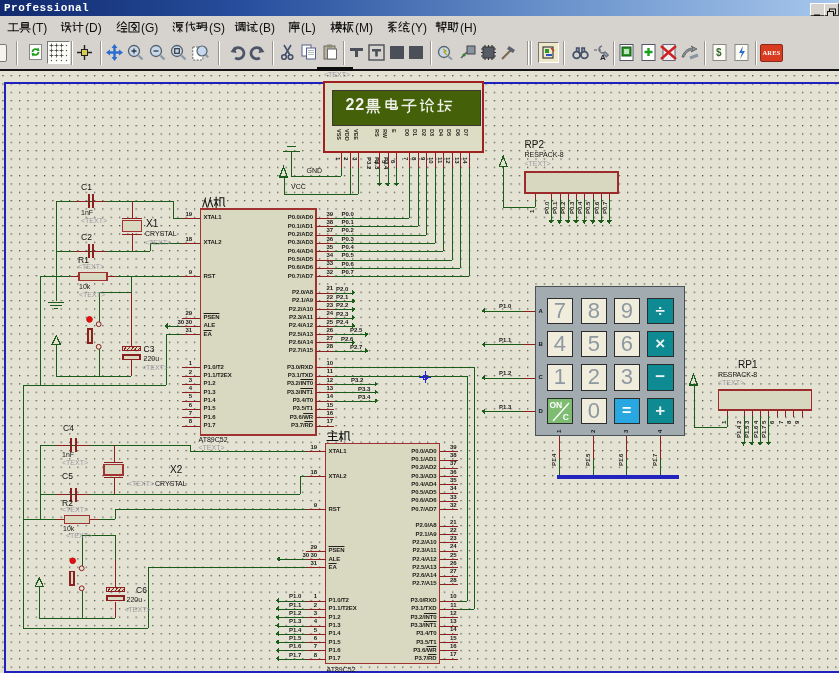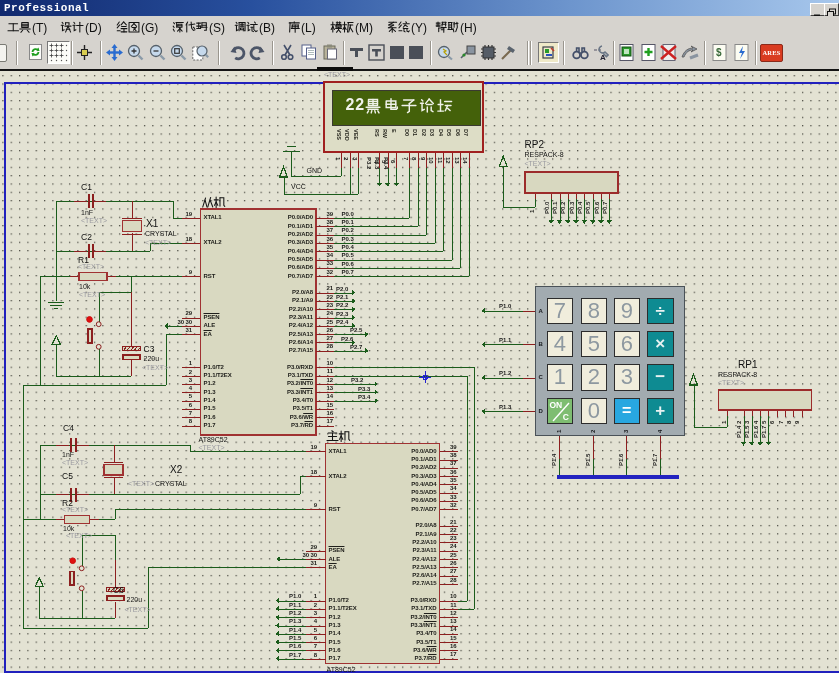--- a/index.html
+++ b/index.html
@@ -593,21 +593,21 @@
     <div class="ab t7" style="left:62px;top:450.5px;">1nF</div>
     <div class="ab gray7" style="left:62px;top:458.5px;">&lt;TEXT&gt;</div>
     <div class="ab t8" style="left:62px;top:471.5px;">C5</div>
     <div class="ab t10" style="left:170px;top:465px;">X2</div>
     <div class="ab gray7" style="left:128px;top:480.3px;color:#96969c">&lt;TEXT&gt;</div>
     <div class="ab t7b" style="left:155px;top:480.3px;">CRYSTAL</div>
     <div class="ab t8" style="left:62px;top:498.5px;">R2</div>
     <div class="ab gray7" style="left:62px;top:506px;">&lt;TEXT&gt;</div>
     <div class="ab t7" style="left:63px;top:525px;">10k</div>
     <div class="ab gray7" style="left:66px;top:532px;">&lt;TEXT&gt;</div>
-    <div class="ab t8" style="left:113px;top:585.8px;">C6</div>
+    <div class="ab t8" style="left:136px;top:585.8px;">C6</div>
     <div class="ab t7" style="left:126.5px;top:595.5px;">220u</div>
     <div class="ab gray7" style="left:124.5px;top:605.5px;">&lt;TEXT&gt;</div>
     <div class="ab t10" style="left:524.5px;top:139.5px;">RP2</div>
     <div class="ab t7b" style="left:524.5px;top:150.5px;">RESPACK-8</div>
     <div class="ab gray7" style="left:524.5px;top:159.5px;">&lt;TEXT&gt;</div>
     <div class="ab t10" style="left:718px;top:359.5px;padding-left:20px;">RP1</div>
     <div class="ab t7b" style="left:718px;top:370.5px;">RESPACK-8</div>
     <div class="ab gray7" style="left:718px;top:379px;">&lt;TEXT&gt;</div>
     <div class="ab gray7" style="left:324px;top:70.6px;">&lt;TEXT&gt;</div>
     <div class="ab t7b" style="left:306.5px;top:166.5px;">GND</div>

